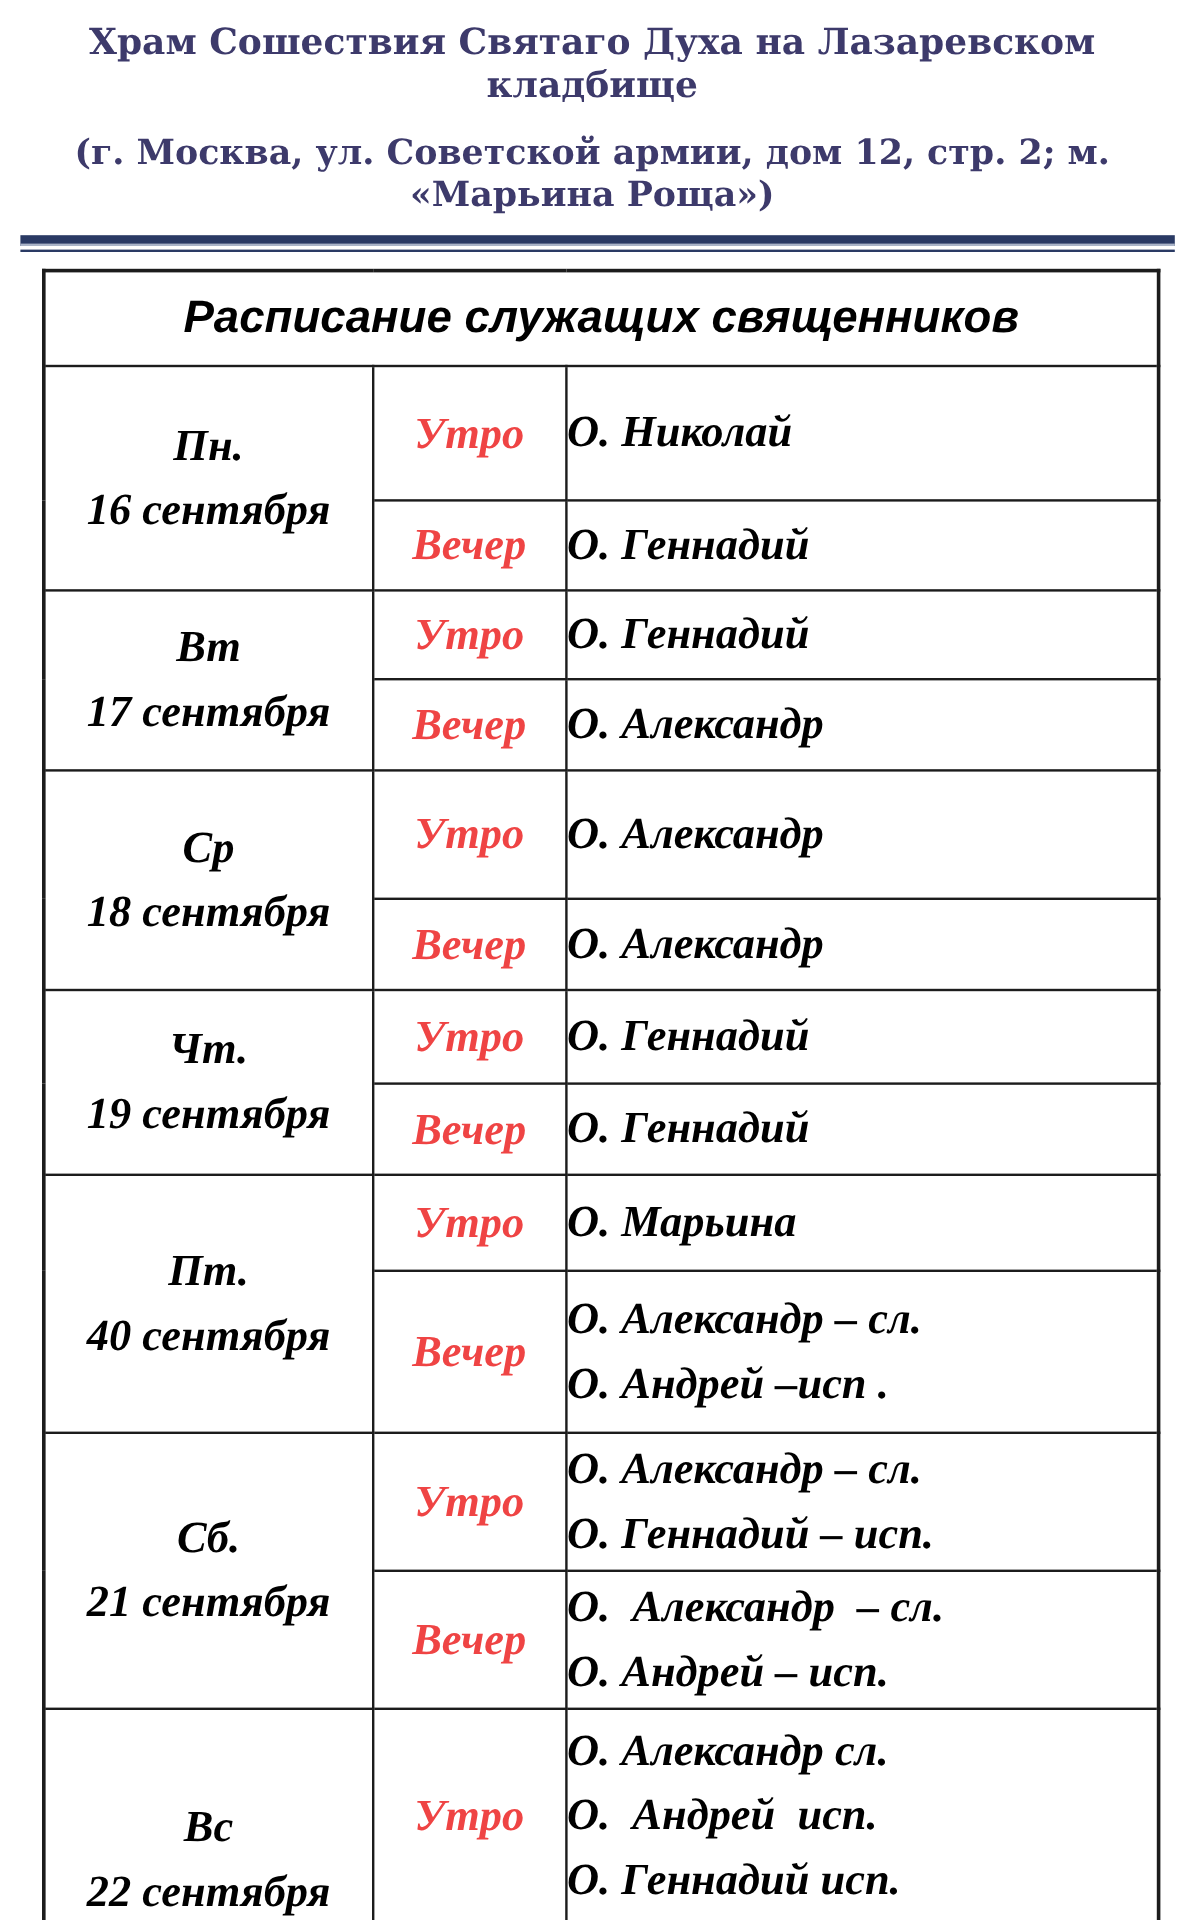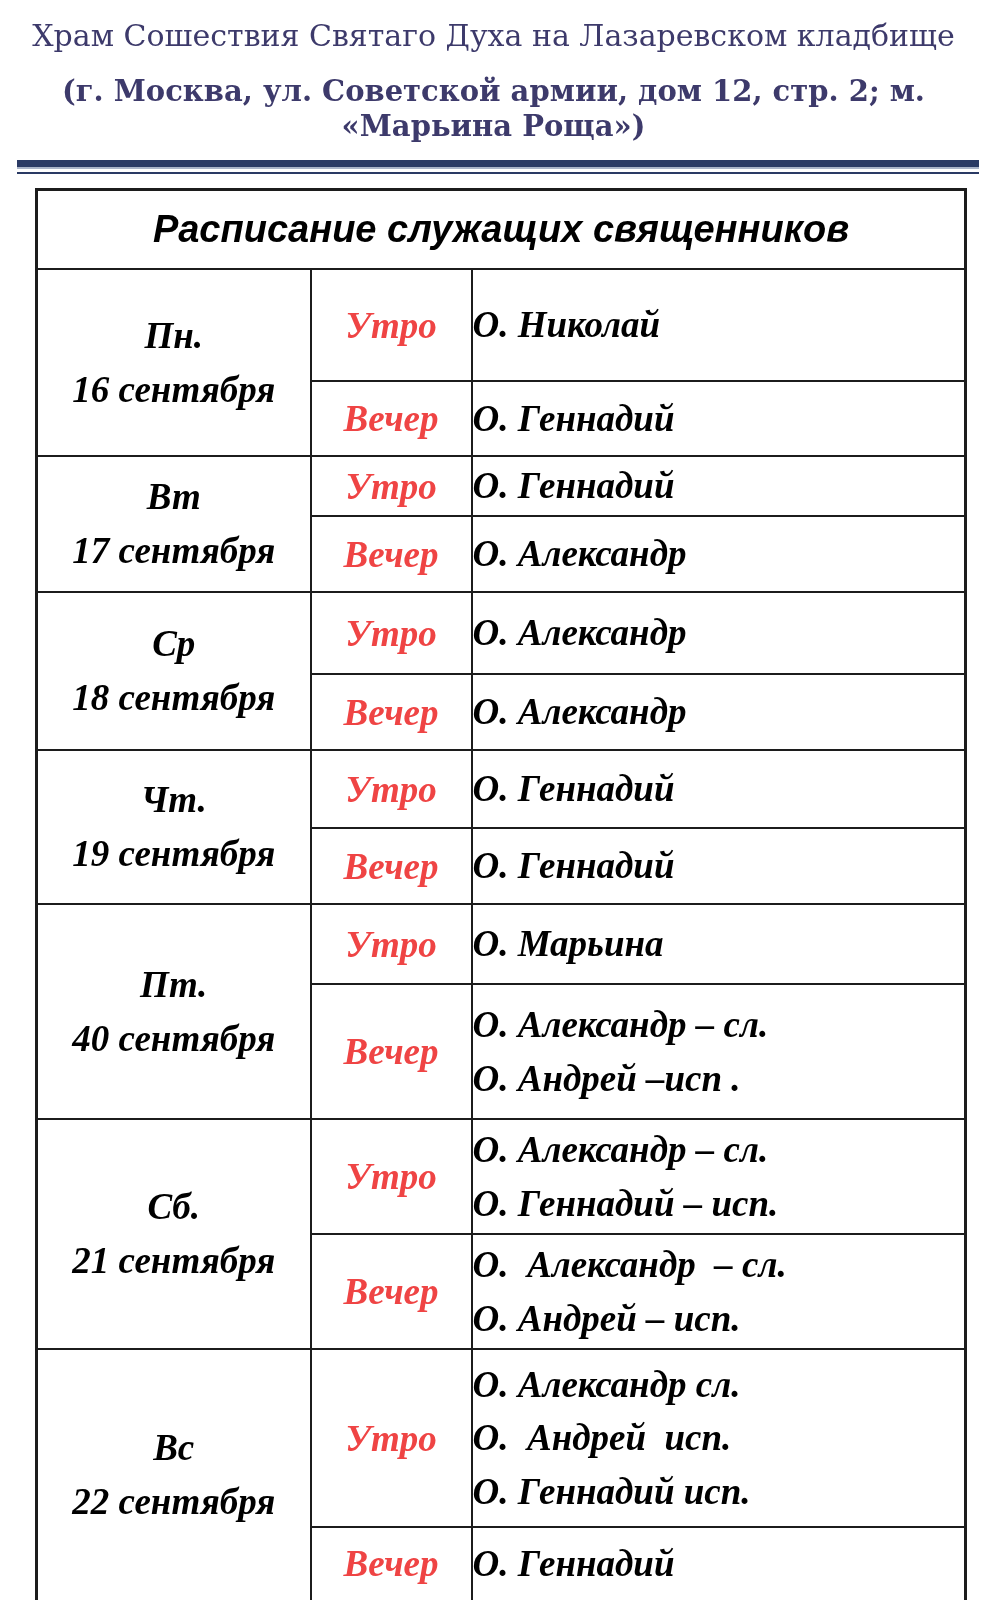--- a/index.html
+++ b/index.html
@@ -17,21 +17,21 @@
     background: #ffffff;
     position: relative;
   }
   
   .header {
     padding-top: 18px;
     text-align: center;
   }
   .header-title {
     font-family: "DejaVu Serif", serif;
-    font-weight: normal;
+    font-weight: bold;
     font-size: 30px;
     color: #3d3a6b;
     letter-spacing: 0px;
     line-height: 1.2;
   }
   .header-address {
     font-family: "DejaVu Serif", serif;
     font-weight: bold;
     font-size: 29px;
     color: #3d3a6b;
@@ -146,38 +146,38 @@
         <div class="priest-line">О. Николай</div>
       </td>
     </tr>
     <tr style="height:75px;">
       <td class="time-cell">Вечер</td>
       <td class="priest-cell">
         <div class="priest-line">О. Геннадий</div>
       </td>
     </tr>
 
-    <tr style="height:60px;">
+    <tr style="height:74px;">
       <td rowspan="2" class="day-cell">
         <div>Вт</div>
         <div>17 сентября</div>
       </td>
       <td class="time-cell">Утро</td>
       <td class="priest-cell">
         <div class="priest-line">О. Геннадий</div>
       </td>
     </tr>
     <tr style="height:76px;">
       <td class="time-cell">Вечер</td>
       <td class="priest-cell">
         <div class="priest-line">О. Александр</div>
       </td>
     </tr>
 
-    <tr style="height:82px;">
+    <tr style="height:107px;">
       <td rowspan="2" class="day-cell">
         <div>Ср</div>
         <div>18 сентября</div>
       </td>
       <td class="time-cell">Утро</td>
       <td class="priest-cell">
         <div class="priest-line">О. Александр</div>
       </td>
     </tr>
     <tr style="height:76px;">

